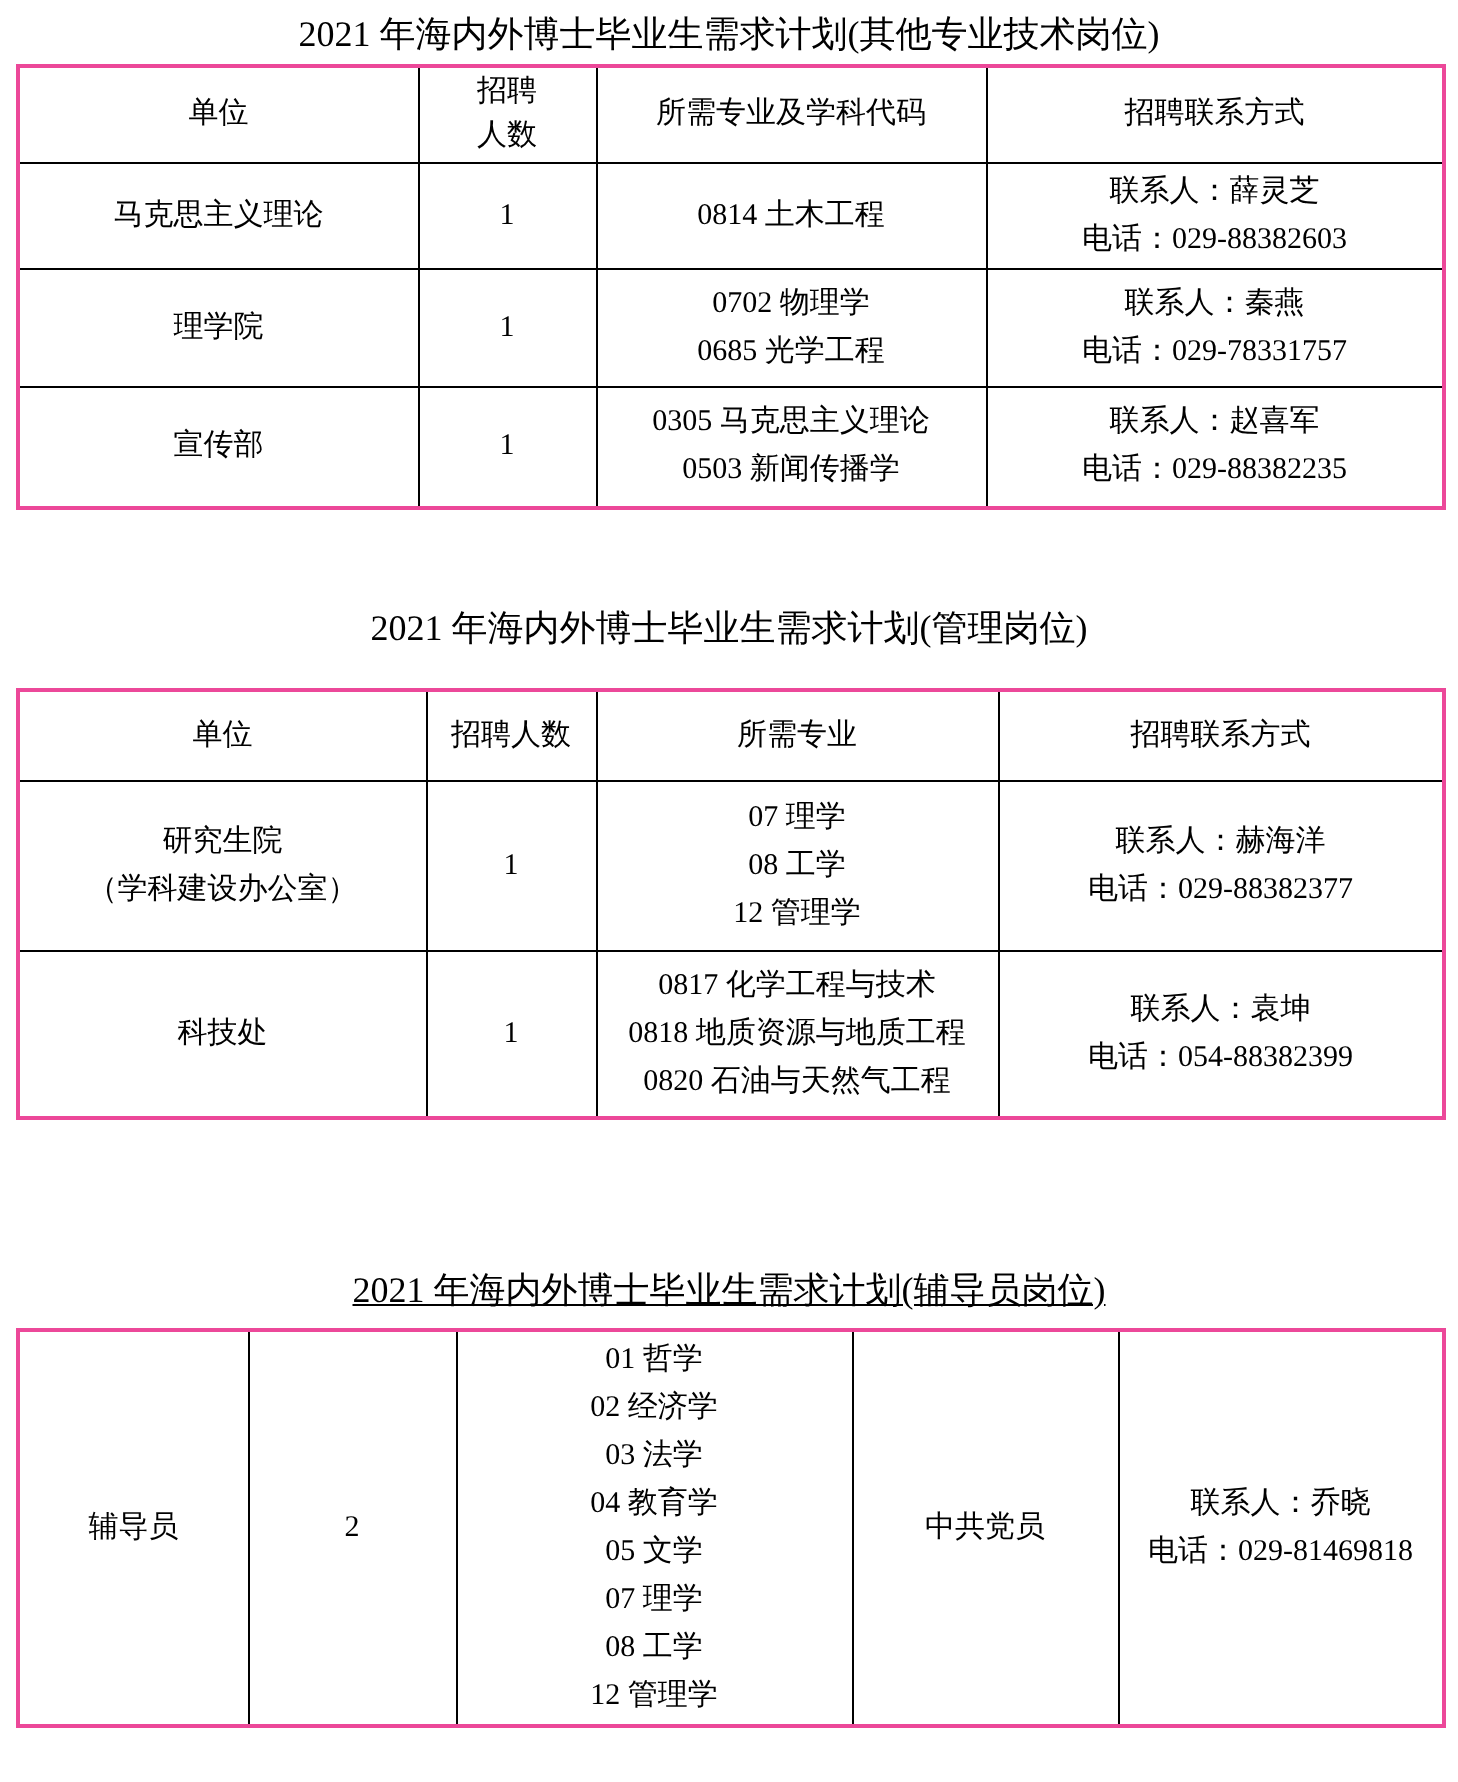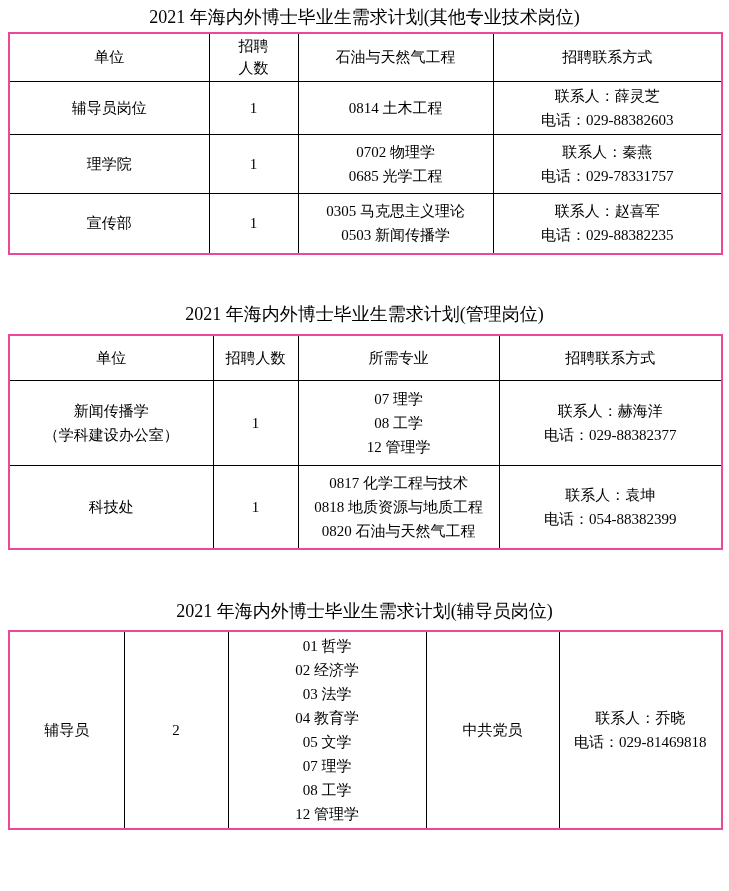--- a/index.html
+++ b/index.html
@@ -16,22 +16,22 @@
     overflow: hidden;
   }
   .doc-title {
     text-align: center;
     font-size: 18px;
     line-height: 26px;
     font-weight: normal;
     white-space: nowrap;
   }
   .doc-title.t-first  { margin: 0 0 2px 0; }
-  .doc-title.t-second { margin: 46px 0 7px 0; }
-  .doc-title.t-third  { margin: 48px 0 6px 0; }
+  .doc-title.t-second { margin: 46px 0 17px 0; }
+  .doc-title.t-third  { margin: 72px 0 6px 0; text-decoration: underline; }
   table {
     border-collapse: collapse;
     table-layout: fixed;
     width: 713px;
     border: 2px solid #ec4899;
   }
   th, td {
     border: 1px solid #000000;
     text-align: center;
     vertical-align: middle;
@@ -56,25 +56,25 @@
       <col style="width:200px">
         <col style="width:89px">
         <col style="width:195px">
         <col style="width:229px">
     </colgroup>
     <tbody>
         <tr style="height:48px">
       <th>单位</th>
       <th>招聘
 人数</th>
-      <th>石油与天然气工程</th>
+      <th>所需专业及学科代码</th>
       <th>招聘联系方式</th>
     </tr>
     <tr style="height:53px">
-      <td>辅导员岗位</td>
+      <td>马克思主义理论</td>
       <td>1</td>
       <td>0814 土木工程</td>
       <td>联系人：薛灵芝
 电话：029-88382603</td>
     </tr>
     <tr style="height:59px">
       <td>理学院</td>
       <td>1</td>
       <td>0702 物理学
 0685 光学工程</td>
@@ -102,21 +102,21 @@
         <col style="width:223px">
     </colgroup>
     <tbody>
         <tr style="height:45px">
       <th>单位</th>
       <th>招聘人数</th>
       <th>所需专业</th>
       <th>招聘联系方式</th>
     </tr>
     <tr style="height:85px">
-      <td>新闻传播学
+      <td>研究生院
 （学科建设办公室）</td>
       <td>1</td>
       <td>07 理学
 08 工学
 12 管理学</td>
       <td>联系人：赫海洋
 电话：029-88382377</td>
     </tr>
     <tr style="height:84px">
       <td>科技处</td>

